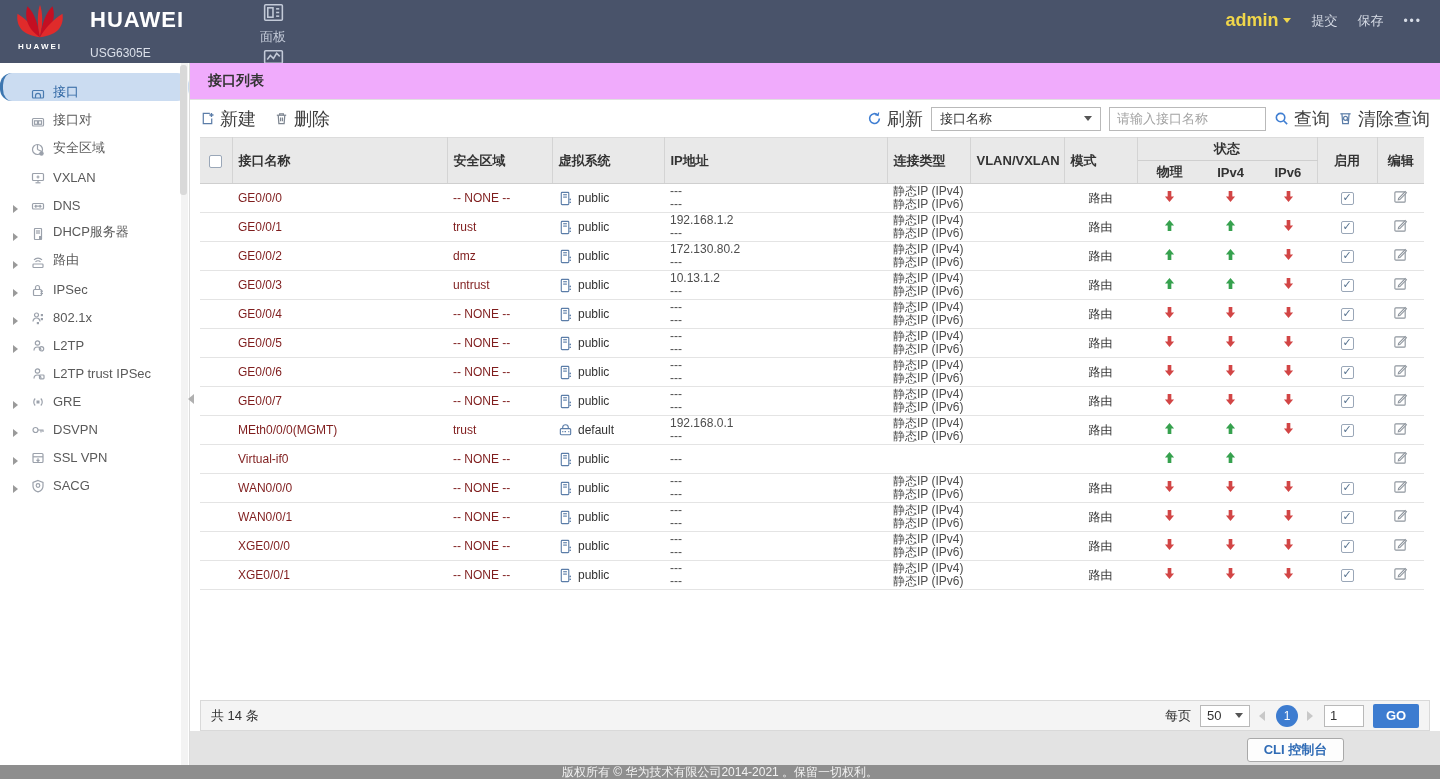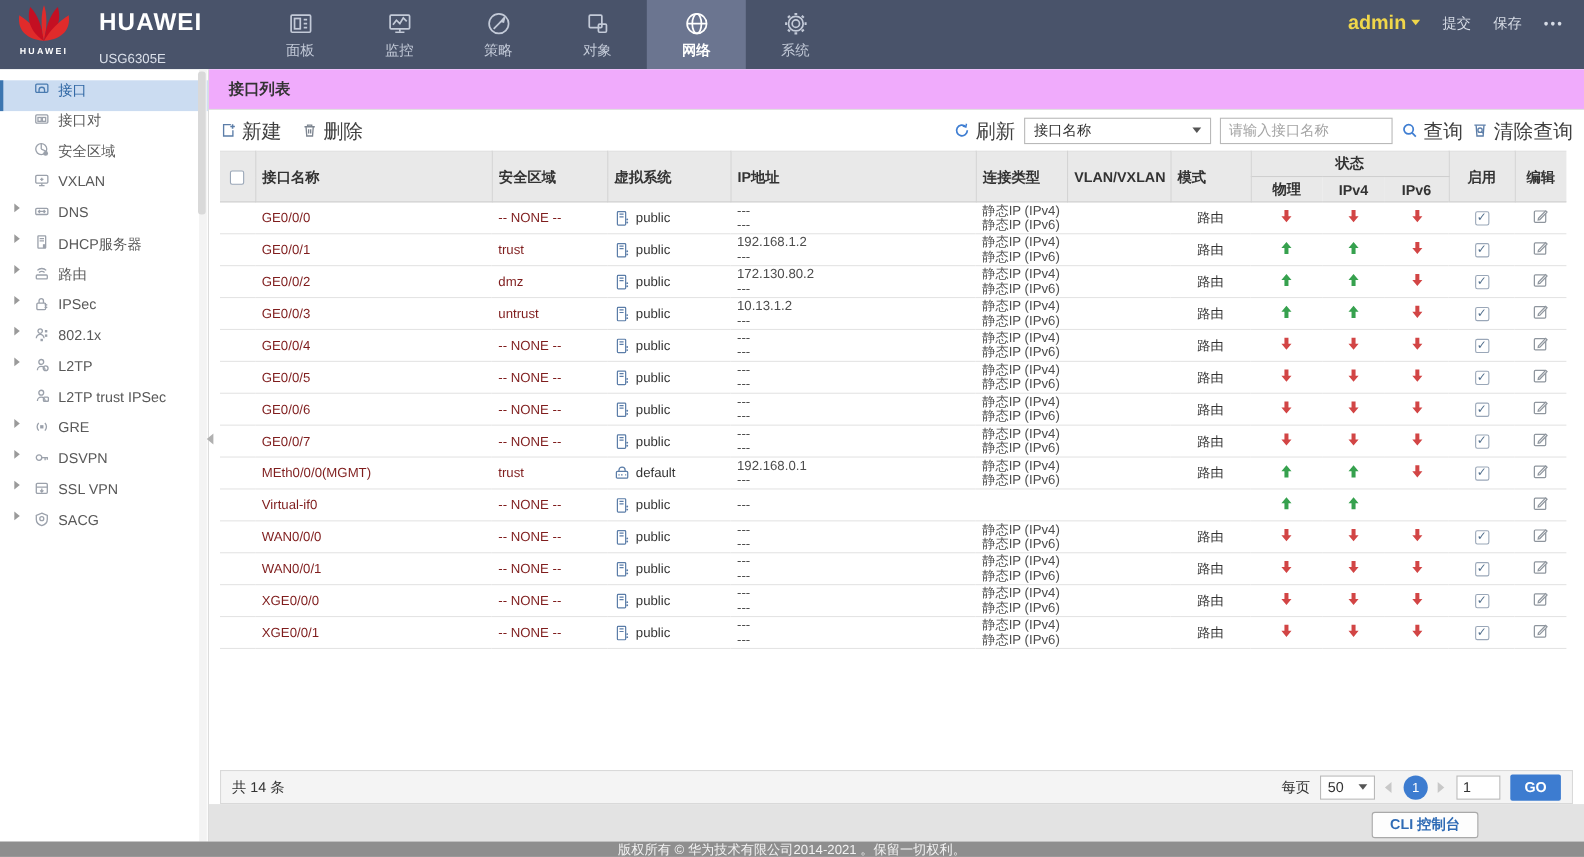--- a/index.html
+++ b/index.html
@@ -8,37 +8,37 @@
   .icon svg { display:block; width:100%; height:100%; }
 
   
   .topbar { position:absolute; left:0; top:0; width:1440px; height:63px; background:#49536a; }
   .logo-area { position:absolute; left:12px; top:3px; width:56px; text-align:center; }
   .logo-fan { width:50px; height:38px; margin:0 auto; }
   .logo-caption { font-size:8px; letter-spacing:2px; color:#fff; font-weight:bold; margin-top:1px; }
   .brand-block { position:absolute; left:90px; top:7px; }
   .brand-name { font-size:22px; font-weight:bold; color:#fff; letter-spacing:1px; }
   .brand-model { font-size:12px; color:#dbe0ea; margin-top:13px; }
-  .nav-tabs { position:absolute; left:228px; top:0; height:63px; display:flex; }
+  .nav-tabs { position:absolute; left:228px; top:0; height:63px; display:flex;flex-direction:column; }
   .nav-tab { width:90px; height:63px; display:flex; flex-direction:column; align-items:center; justify-content:center; cursor:pointer; color:#c3cad8; }
   .nav-tab.active { background:#6b7590; color:#fff; }
   .nav-icon { width:25px; height:25px; }
   .nav-label { font-size:13px; margin-top:3px; }
   .nav-tab.active .nav-label { font-weight:bold; }
   .topbar-right { position:absolute; right:18px; top:10px; display:flex; align-items:center; gap:20px; }
   .user-menu { display:flex; align-items:center; gap:5px; cursor:pointer; }
   .user-name { color:#f0d64a; font-size:18px; font-weight:bold; }
   .caret-dn { width:0; height:0; border-left:4px solid transparent; border-right:4px solid transparent; border-top:5px solid #f0d64a; }
   .top-action { color:#d7dce6; font-size:13px; cursor:pointer; }
   .more-dots { color:#d7dce6; font-size:12px; letter-spacing:2px; cursor:pointer; }
 
   
   .sidebar { position:absolute; left:0; top:63px; width:190px; height:702px; background:#fff; border-right:1px solid #dcdcdc; }
   .sb-menu { padding-top:10px; }
-  .sb-item { height:28px; display:flex; align-items:flex-start; font-size:13px; color:#595959; cursor:pointer; border-left:3px solid transparent; }
+  .sb-item { height:28px; display:flex; align-items:flex-end; font-size:13px; color:#595959; cursor:pointer; border-left:3px solid transparent;border-radius:12px; }
   .sb-item.active { background:#cbdcf1; border-left-color:#3c76b0; color:#2f66a3; }
   .sb-arrow { width:10px; margin-left:10px; display:flex; align-items:center; }
   .sb-item.expandable .sb-arrow::before { content:""; width:0; height:0; border-top:4px solid transparent; border-bottom:4px solid transparent; border-left:5px solid #9a9a9a; }
   .sb-icon { width:14px; height:14px; margin-left:8px; margin-right:8px; color:#9ba1ab; flex-shrink:0; }
   .sb-item.active .sb-icon { color:#4a7bb0; }
   .sb-track { position:absolute; right:1px; top:0; width:7px; height:702px; background:#f3f3f3; }
   .sb-thumb { position:absolute; right:1px; top:2px; width:7px; height:130px; background:#d9d9d9; border-radius:3px; }
   .collapse-handle { position:absolute; left:186px; top:388px; width:10px; height:22px; display:flex; align-items:center; justify-content:center; cursor:pointer; z-index:5; }
   .collapse-handle::before { content:""; width:0; height:0; border-top:5px solid transparent; border-bottom:5px solid transparent; border-right:6px solid #b0b0b0; }
 

